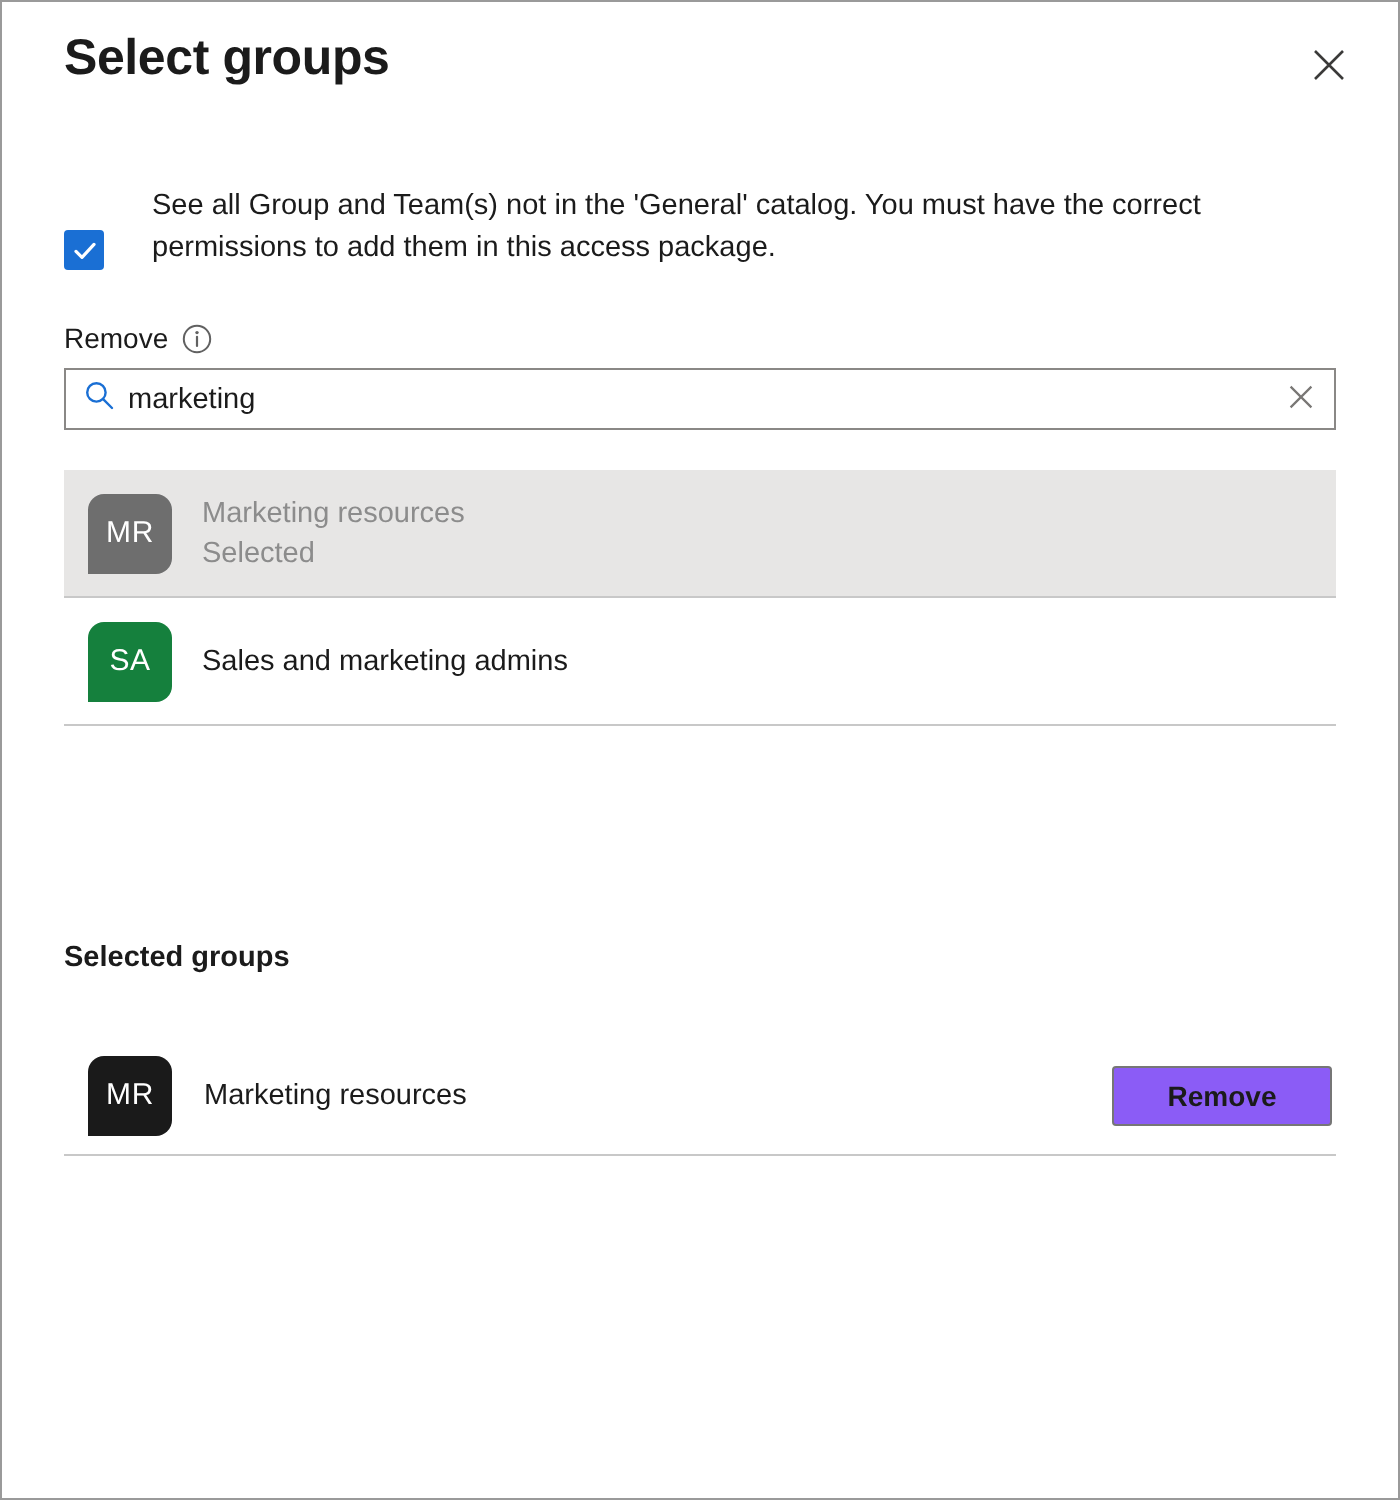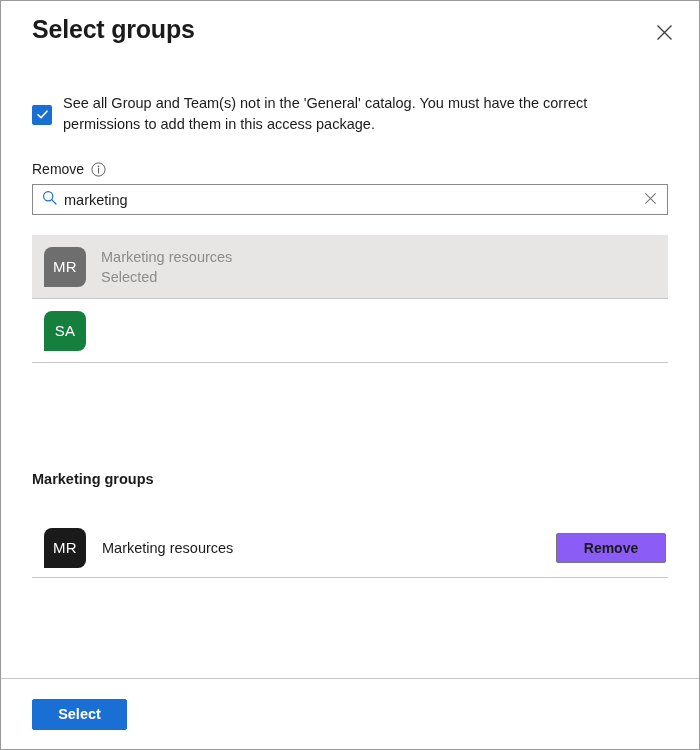--- a/index.html
+++ b/index.html
@@ -57,23 +57,23 @@
   
   .body {
     flex: 1 1 auto;
     position: relative;
     padding: 0 31px;
   }
 
   
   .check-row {
     display: flex;
-    align-items: center;
+    align-items: flex-end;
     margin-top: 30px;
-    gap: 11px;
+    gap: 24px;
   }
   .checkbox {
     flex: 0 0 auto;
     width: 20px;
     height: 20px;
     border-radius: 2px;
     background: #1a6fd4;
     display: flex;
     align-items: center;
     justify-content: center;
@@ -319,35 +319,35 @@
         <span class="result-text">
           <span class="result-name">Marketing resources</span>
           <span class="result-sub">Selected</span>
         </span>
       </div>
 
       <div class="result-row is-enabled">
         <span class="avatar" style="background:#15803d">
           <span>SA</span>
         </span>
+        <span class="result-text">
+          <span class="result-name">Sales and marketing admins</span>
+        </span>
       </div>
 
     </div>
 
     <div class="selected-section">
-      <div class="section-heading">Marketing groups</div>
+      <div class="section-heading">Selected groups</div>
 
       <div class="selected-row">
         <span class="avatar" style="background:#1a1a1a">
           <span>MR</span>
         </span>
         <span class="selected-name">Marketing resources</span>
         <button class="remove-btn">Remove</button>
       </div>
     </div>
 
   </div>
 
-  <div class="footer">
-    <button class="primary-btn">Select</button>
-  </div>
 
 </div>
 
 </body></html>

